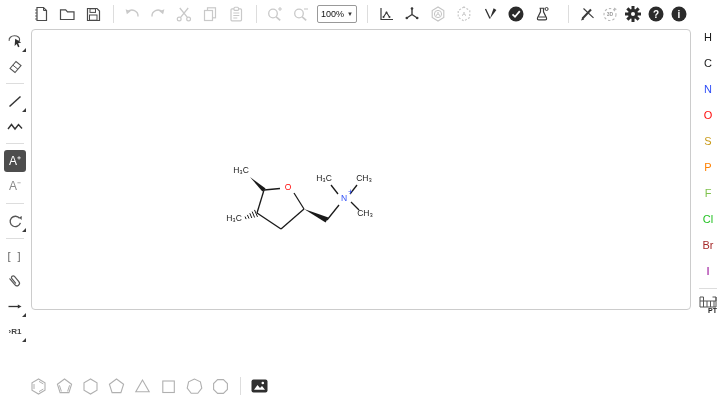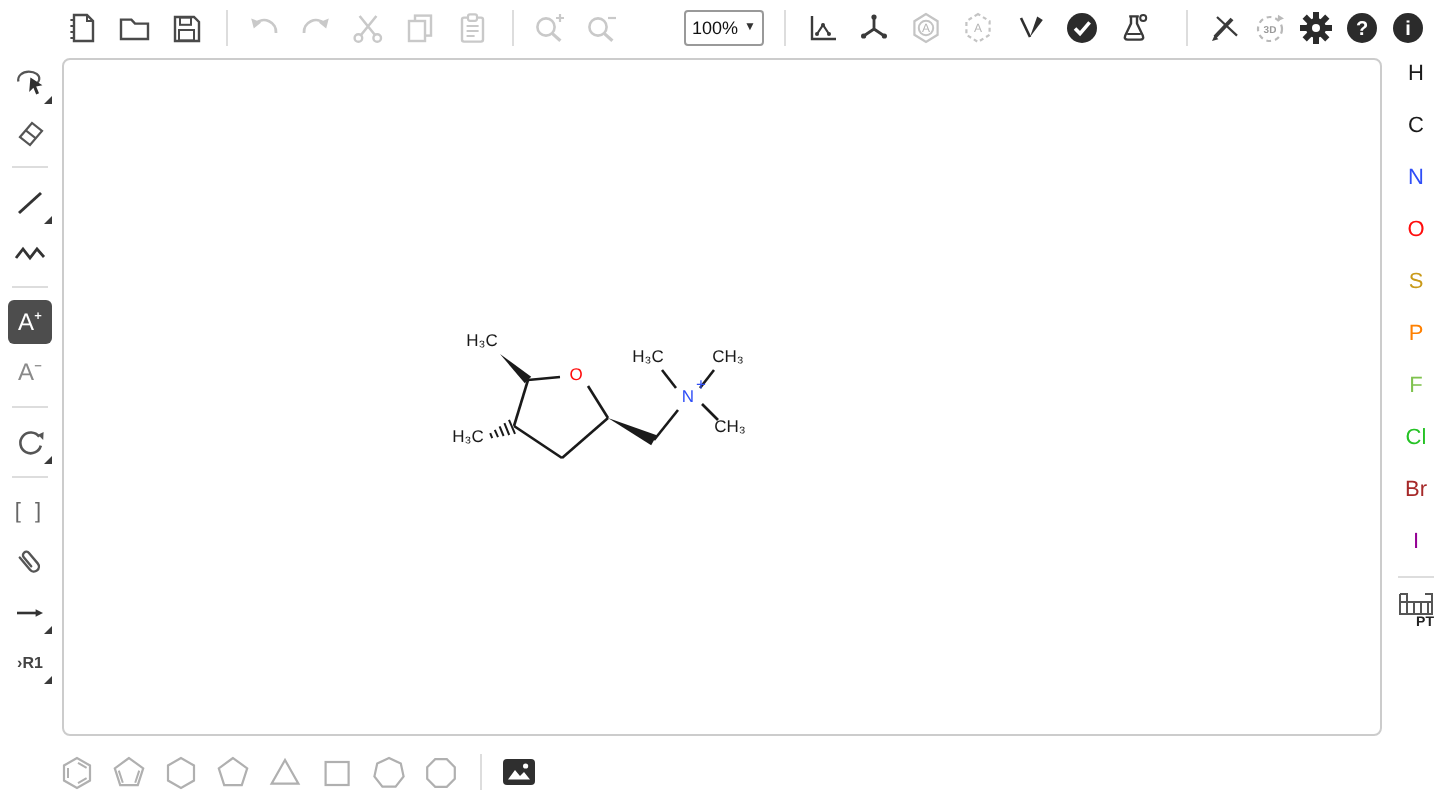--- a/index.html
+++ b/index.html
@@ -4,40 +4,40 @@
 <style>
   * { margin:0; padding:0; box-sizing:border-box; }
   html,body { width:720px; height:400px; background:#fff; font-family:"Liberation Sans", sans-serif; overflow:hidden; }
   #app { position:relative; width:720px; height:400px; background:#fff; }
 
   
   .topbar { position:absolute; left:0; top:0; width:100%; height:28px; display:flex; align-items:center; padding-left:31px; }
   .tb-btn { position:relative; width:20px; height:20px; display:flex; align-items:center; justify-content:center; margin-right:6px; cursor:pointer; flex:none; }
   .sys .tb-btn { margin-right:3px; }
   .vdiv { width:1px; height:18px; background:#ddd; margin:0 8px 0 4px; flex:none; }
-  .zoom-box { display:flex; align-items:center; justify-content:center; gap:3px; width:40px; height:18px; border:1px solid #999; border-radius:2px; font-size:9px; color:#111; margin-right:6px; cursor:pointer; flex:none;margin-left:25px; }
+  .zoom-box { display:flex; align-items:center; justify-content:center; gap:3px; width:40px; height:18px; border:1px solid #999; border-radius:2px; font-size:9px; color:#111; margin-right:6px; cursor:pointer; flex:none; }
   .zoom-caret { font-size:6px; color:#333; }
 
   
   .leftbar { position:absolute; left:2px; top:30px; width:26px; display:flex; flex-direction:column; align-items:center; }
   .lt-btn { position:relative; width:22px; height:22px; display:flex; align-items:center; justify-content:center; margin-bottom:3px; cursor:pointer; color:#555; flex:none; }
   .hdiv { width:18px; height:1px; background:#ddd; margin:3px 0 6px 0; flex:none; }
   .lt-btn.selected { background:#4d4d4d; border-radius:3px; color:#fff; }
   .has-dd::after { content:""; position:absolute; right:0; bottom:0; width:0; height:0; border-left:4px solid transparent; border-bottom:4px solid #3a3a3a; }
   .glyph-a { font-size:12px; line-height:1; }
   .glyph-brackets { font-size:11px; letter-spacing:2px; color:#666; }
   .glyph-rg { font-size:8px; font-weight:bold; color:#444; }
 
   
   .rightbar { position:absolute; right:0; top:24px; width:24px; display:flex; flex-direction:column; align-items:center; }
   .el-btn { width:22px; height:26px; display:flex; align-items:center; justify-content:center; font-size:11px; cursor:pointer; flex:none; }
   .pt-btn { width:22px; height:22px; display:flex; align-items:center; justify-content:center; cursor:pointer; margin-top:4px; }
 
   
-  .canvas { position:absolute; left:31px; top:29px; width:660px; height:339px; background:#fff; border:1px solid #ccc; border-radius:4px;padding-left:16px; }
+  .canvas { position:absolute; left:31px; top:29px; width:660px; height:281px; background:#fff; border:1px solid #ccc; border-radius:4px;padding-left:16px; }
   .molecule { position:absolute; left:178px; top:126px; }
   .molecule text { font-family:"Liberation Sans", sans-serif; font-size:8.5px; }
 
   
   .bottombar { position:absolute; left:29px; bottom:0; height:28px; display:flex; align-items:center; }
   .bt-btn { width:19px; height:19px; display:flex; align-items:center; justify-content:center; margin-right:7px; cursor:pointer; flex:none; }
   .bt-div { width:1px; height:18px; background:#ddd; margin:0 9px 0 3px; flex:none; }
 </style>
 </head>
 <body>

